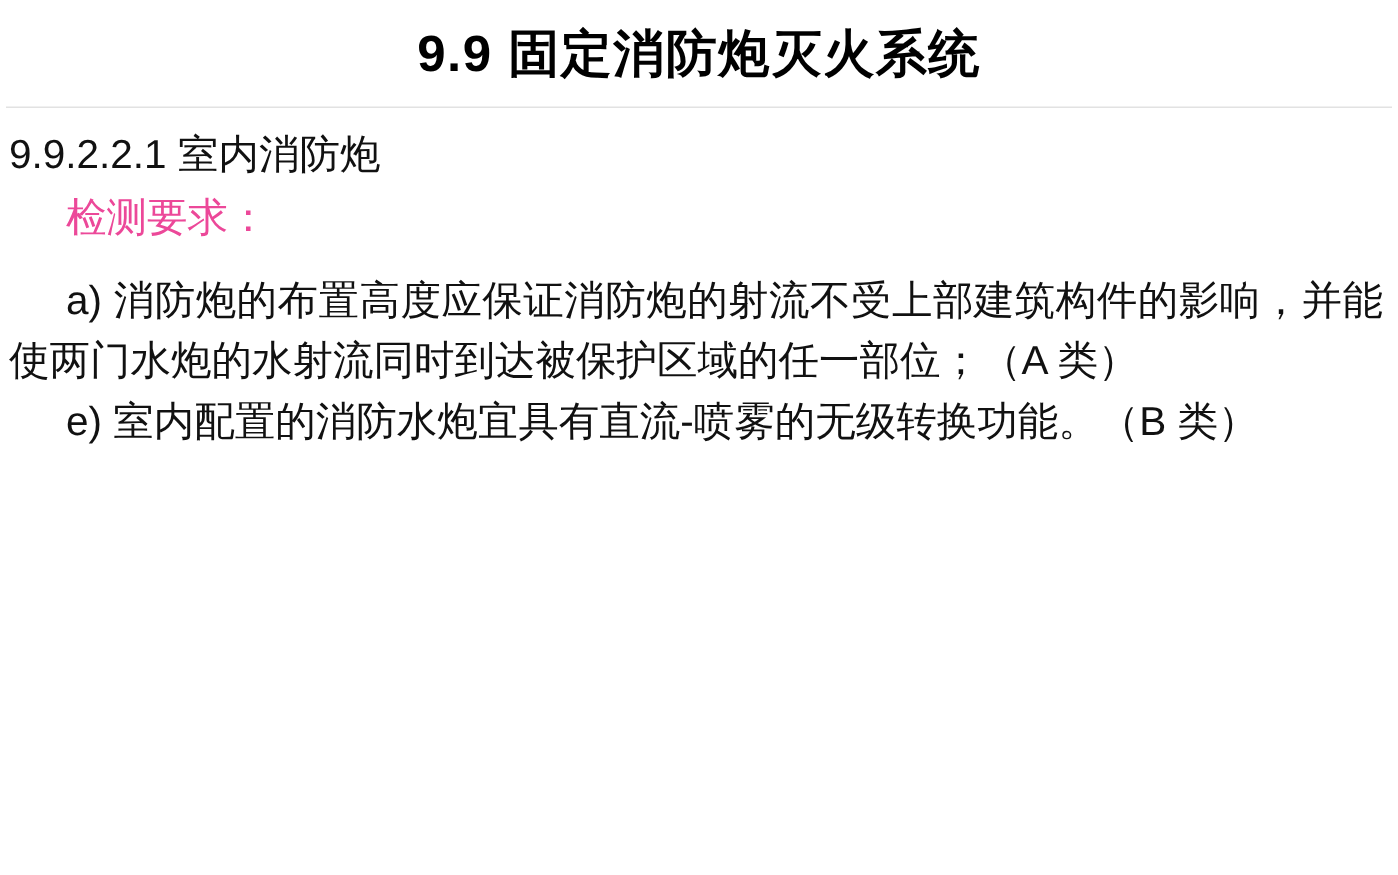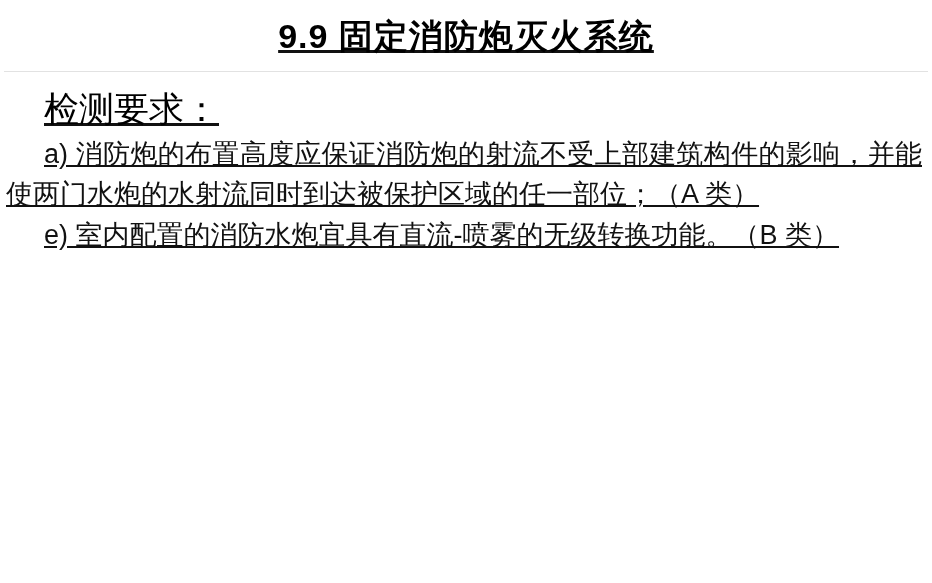--- a/index.html
+++ b/index.html
@@ -12,21 +12,20 @@
     background: #ffffff;
     font-family: "Liberation Sans", "DejaVu Sans", sans-serif;
     color: #111111;
     overflow: hidden;
   }
   .page {
     width: 932px;
     height: 583px;
     box-sizing: border-box;
     position: relative;
-    text-decoration: underline;
   }
   .doc-title {
     text-align: center;
     font-size: 34px;
     font-weight: bold;
     letter-spacing: 1px;
     padding: 16px 0 14px 0;
     color: #000000;
     line-height: 1.2;
   }
@@ -39,25 +38,25 @@
     padding: 0 10px 0 6px;
   }
   .clause-heading {
     font-size: 27px;
     line-height: 1.42;
     color: #111111;
     margin: 0 0 4px 0;
     white-space: nowrap;
   }
   .sub-label {
-    font-size: 35px;
+    font-size: 27px;
     line-height: 1.42;
-    margin: 0 0 2px 0;
+    margin: 0 0 17px 0;
     text-indent: 38px;
-    color: #000000;
+    color: #ec4899;
   }
   .para {
     font-size: 27px;
     line-height: 1.46;
     margin: 0 0 2px 0;
     text-indent: 38px;
     color: #111111;
     text-align: justify;
     text-justify: inter-character;
   }
@@ -69,20 +68,21 @@
 <body>
 
 <div class="page">
 
   <div class="doc-title">9.9 固定消防炮灭火系统</div>
 
   <div class="title-rule"></div>
 
   <div class="body-area">
 
+    <div class="clause-heading">9.9.2.2.1 室内消防炮</div>
 
     <div class="sub-label">检测要求：</div>
 
     <div class="para">a) 消防炮的布置高度应保证消防炮的射流不受上部建筑构件的影响，并能使两门水炮的水射流同时到达被保护区域的任一部位；（A 类）</div>
 
 
 
 
     <div class="para tight">e) 室内配置的消防水炮宜具有直流-喷雾的无级转换功能。（B 类）</div>
 

